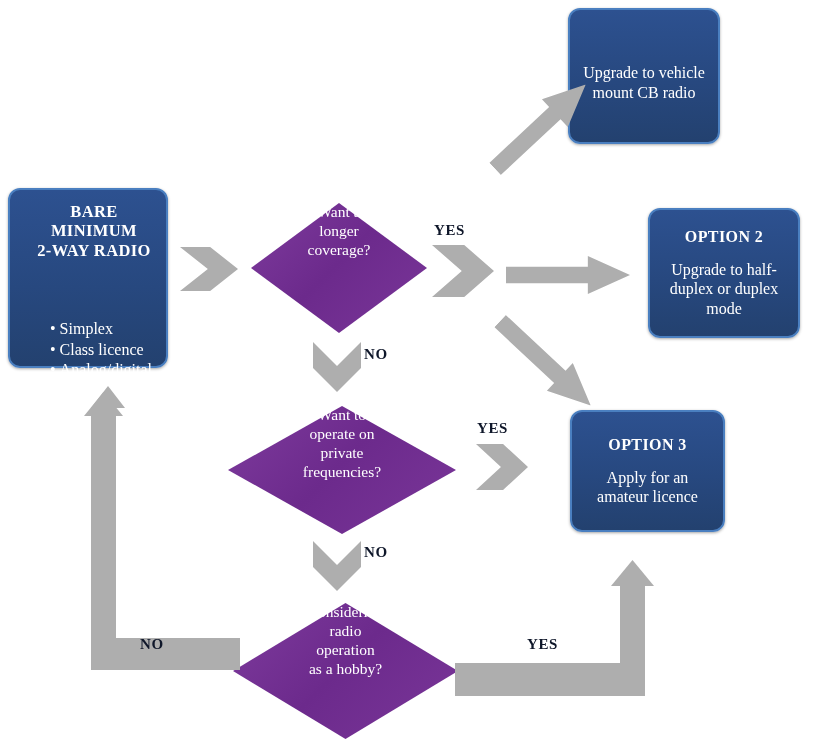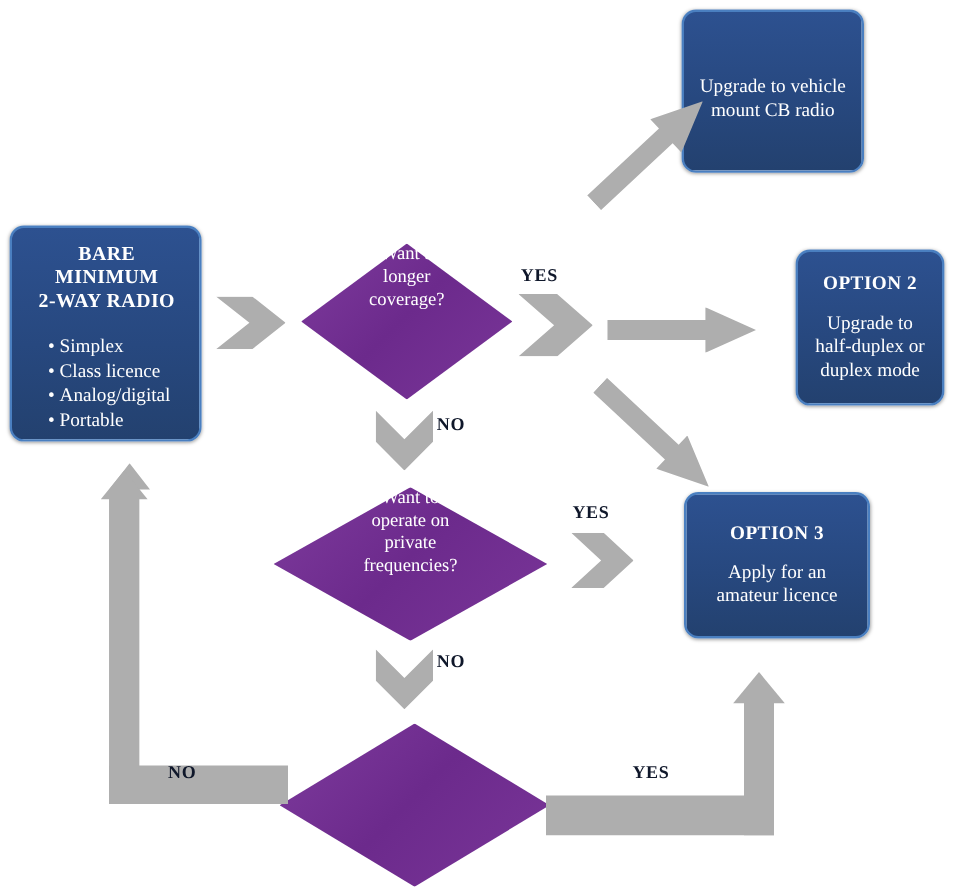--- a/index.html
+++ b/index.html
@@ -41,41 +41,42 @@
     line-height: 1.2;
   }
 
   
   #start-box {
     left: 8px;
     top: 188px;
     width: 160px;
     height: 180px;
     justify-content: flex-start;
-    padding: 12px 6px 10px 8px;
+    padding: 12px 6px 10px 18px;
+    gap: 40px;
   }
   #start-box .bx-title {
     font-size: 16.5px;
     margin-bottom: 7px;
   }
   #start-box .bullets {
     list-style: none;
     margin: 12px;
     padding: 0 0 0 10px;
     text-align: left;
     font-size: 16px;
     line-height: 1.28;
   }
   #start-box .bullets li::before {
     content: "\2022";
     margin-right: 4px;
   }
 
   #option-1 { left: 568px; top: 8px;   width: 152px; height: 136px; padding: 10px 8px; }
-  #option-2 { left: 648px; top: 208px; width: 124px; height: 130px; padding: 12px 8px; margin-left: 15px; }
+  #option-2 { left: 648px; top: 208px; width: 152px; height: 130px; padding: 12px 8px; }
   #option-3 { left: 570px; top: 410px; width: 155px; height: 122px; padding: 6px 8px; }
 
   #option-1 .bx-title, #option-2 .bx-title, #option-3 .bx-title { font-size: 16px; }
   #option-1 .bx-body,  #option-2 .bx-body,  #option-3 .bx-body  { font-size: 16px; margin-top: 13px; }
 
   
   .diamond {
     position: absolute;
     display: flex;
     align-items: flex-start;
@@ -198,20 +199,24 @@
   <div class="diamond" id="diamond-2">
     <div class="dshape"></div>
     <div class="dtext">Want to
 operate on
 private
 frequencies?</div>
   </div>
 
   <div class="diamond" id="diamond-3">
     <div class="dshape"></div>
+    <div class="dtext">Considering
+radio
+operation
+as a hobby?</div>
   </div>
 
   <div class="gray chev-r" id="arr-start"></div>
   <div class="gray chev-r" id="arr-yes1"></div>
   <div class="gray chev-d" id="arr-no1"></div>
   <div class="gray chev-r" id="arr-yes2"></div>
   <div class="gray chev-d" id="arr-no2"></div>
 
   <div class="gray arrow-r" id="arr-mid"></div>
   <div class="diag" id="arr-up"></div>

